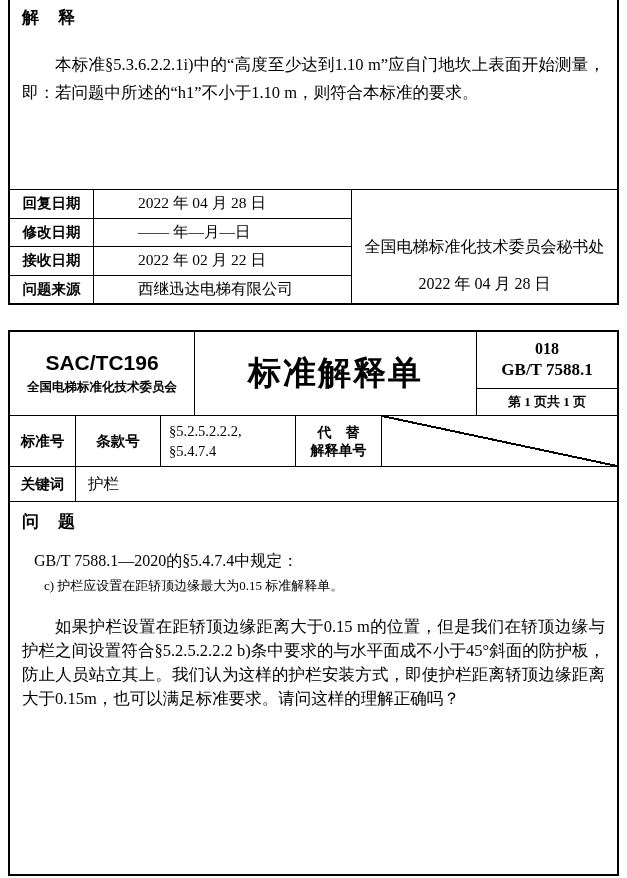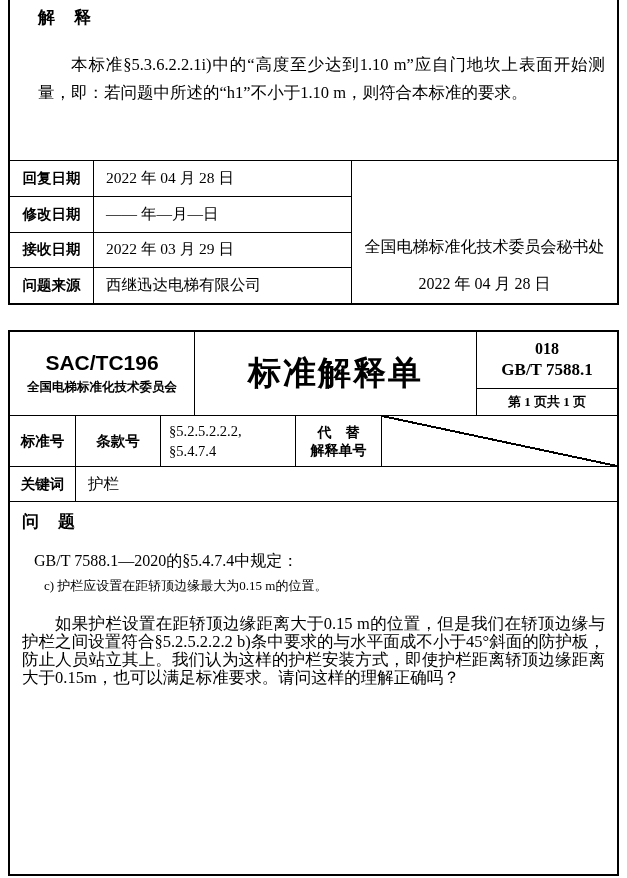--- a/index.html
+++ b/index.html
@@ -8,32 +8,32 @@
     width: 627px; height: 878px; position: relative; overflow: hidden;
     font-family: "Liberation Serif", "DejaVu Serif", serif;
     color: #000;
   }
   .tbl { position: absolute; left: 8px; width: 611px; border: 2px solid #000; background: #fff; display: flex; flex-direction: column; }
   .bb { border-bottom: 1.5px solid #000; }
   .br { border-right: 1.5px solid #000; }
 
   
   #table1 { top: 0; height: 305px; border-top: none; }
-  .interp-cell { height: 161px; padding: 6px 12px 0 28px; }
+  .interp-cell { height: 190px; padding: 6px 12px 0 12px; }
   .sec-heading {
     font-family: "Liberation Sans", "DejaVu Sans", sans-serif;
     font-weight: 700; font-size: 17px; letter-spacing: 1px;
   }
   .interp-body {
     margin-top: 22px; font-size: 16.5px; line-height: 28px;
     text-indent: 2em; text-align: justify;
   }
   .t1-bottom { flex: 1; display: flex; }
   .t1-left { width: 342px; display: flex; flex-direction: column; }
-  .t1-row { flex: 1; display: flex; align-items: center; }
+  .t1-row { flex: 1; display: flex; align-items: center; gap: 32px; }
   .t1-row + .t1-row { border-top: 1.5px solid #000; }
   .t1-label {
     width: 84px; align-self: stretch; display: flex; align-items: center; justify-content: center;
     font-family: "Liberation Sans", "DejaVu Sans", sans-serif; font-weight: 700; font-size: 14.5px;
   }
   .t1-value { flex: 1; padding-left: 12px; font-size: 15.5px; }
   .t1-right {
     flex: 1; display: flex; flex-direction: column; align-items: center; justify-content: flex-end;
     padding-bottom: 8px; gap: 16px; font-size: 16px; text-align: center;
   }
@@ -75,21 +75,21 @@
     background: linear-gradient(to top right, transparent calc(50% - 1px), #000 calc(50% - 1px), #000 calc(50% + 1px), transparent calc(50% + 1px));
   }
   .keyword-row { height: 35px; display: flex; }
   .k-label { width: 66px; }
   .k-value { flex: 1; display: flex; align-items: center; padding-left: 12px; font-size: 15.5px; text-align: center; }
 
   .question-cell { flex: 1; padding: 8px 12px 0 12px; }
   .q-intro { margin-top: 18px; margin-left: 12px; font-size: 16px; }
   .q-quote { margin-top: 5px; margin-left: 22px; font-size: 13px; }
   .q-body {
-    margin-top: 20px; font-size: 16.5px; line-height: 18px;
+    margin-top: 20px; font-size: 16.5px; line-height: 24px;
     text-indent: 2em; text-align: justify;
   }
 </style>
 </head>
 <body>
 
 <div class="tbl" id="table1">
 
   <div class="interp-cell bb">
     <div class="sec-heading">解　释</div>
@@ -104,21 +104,21 @@
         <div class="t1-value">2022 年 04 月 28 日</div>
       </div>
 
       <div class="t1-row">
         <div class="t1-label br">修改日期</div>
         <div class="t1-value">—— 年—月—日</div>
       </div>
 
       <div class="t1-row">
         <div class="t1-label br">接收日期</div>
-        <div class="t1-value">2022 年 03 月 29 日</div>
+        <div class="t1-value">2022 年 02 月 22 日</div>
       </div>
 
       <div class="t1-row">
         <div class="t1-label br">问题来源</div>
         <div class="t1-value">西继迅达电梯有限公司</div>
       </div>
 
     </div>
 
     <div class="t1-right">
@@ -164,17 +164,17 @@
   </div>
 
   <div class="keyword-row bb">
     <div class="f-label k-label br">关键词</div>
     <div class="k-value">护栏</div>
   </div>
 
   <div class="question-cell">
     <div class="sec-heading">问　题</div>
     <div class="q-intro">GB/T 7588.1—2020的§5.4.7.4中规定：</div>
-    <div class="q-quote">c) 护栏应设置在距轿顶边缘最大为0.15 m的位置。</div>
+    <div class="q-quote">c) 护栏应设置在距轿顶边缘最大为0.15 标准解释单。</div>
     <div class="q-body">如果护栏设置在距轿顶边缘距离大于0.15 m的位置，但是我们在轿顶边缘与护栏之间设置符合§5.2.5.2.2.2 b)条中要求的与水平面成不小于45°斜面的防护板，防止人员站立其上。我们认为这样的护栏安装方式，即使护栏距离轿顶边缘距离大于0.15m，也可以满足标准要求。请问这样的理解正确吗？</div>
   </div>
 
 </div>
 
 </body></html>

